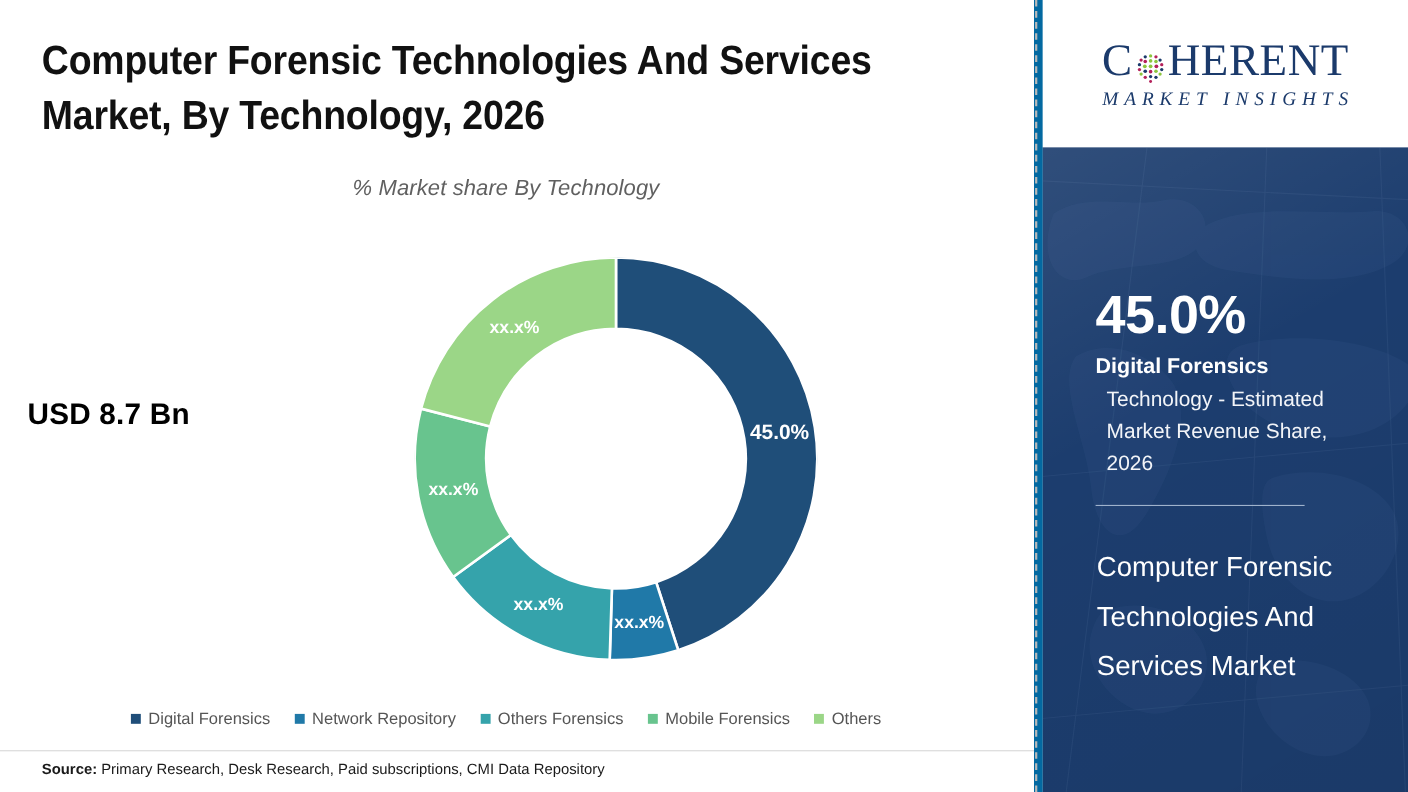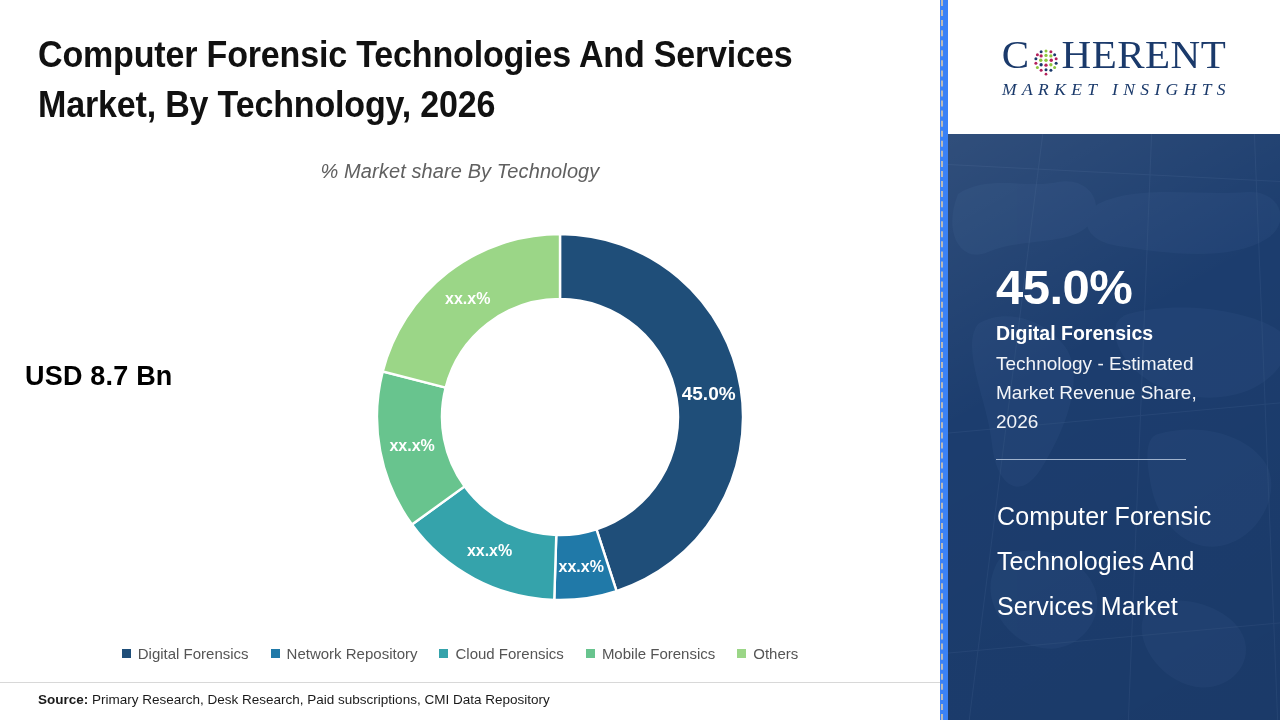--- a/index.html
+++ b/index.html
@@ -5,21 +5,21 @@
   html, body {
     margin: 0; padding: 0;
     width: 1280px; height: 720px;
     background: #ffffff;
     font-family: "Liberation Sans", sans-serif;
     overflow: hidden;
   }
   #root {
     position: relative;
     width: 1013px; height: 720px;
-    background: #3b82f6;
+    background: #0369a1;
   }
 
   
   .left-panel {
     position: absolute;
     left: 0; top: 0;
     width: 940px; height: 720px;
     background: #ffffff;
   }
   .title {
@@ -204,21 +204,21 @@
   .stat-bold {
     position: absolute;
     left: 48px; top: 190px;
     font-size: 19.5px;
     font-weight: bold;
     color: #ffffff;
     line-height: 1;
   }
   .stat-desc {
     position: absolute;
-    left: 48px; top: 216px;
+    left: 58px; top: 216px;
     width: 248px;
     font-size: 19px;
     font-weight: normal;
     color: #f2f4f8;
     line-height: 1.52;
   }
   .stat-rule {
     position: absolute;
     left: 48px; top: 325px;
     width: 190px;
@@ -268,21 +268,21 @@
         <div class="legend-item">
           <span class="legend-swatch" style="background: rgb(31, 78, 121);"></span>
           <span>Digital Forensics</span>
         </div>
         <div class="legend-item">
           <span class="legend-swatch" style="background: rgb(32, 121, 168);"></span>
           <span>Network Repository</span>
         </div>
         <div class="legend-item">
           <span class="legend-swatch" style="background: rgb(53, 163, 171);"></span>
-          <span>Cloud Forensics</span>
+          <span>Others Forensics</span>
         </div>
         <div class="legend-item">
           <span class="legend-swatch" style="background: rgb(104, 196, 142);"></span>
           <span>Mobile Forensics</span>
         </div>
         <div class="legend-item">
           <span class="legend-swatch" style="background: rgb(155, 214, 135);"></span>
           <span>Others</span>
         </div>
       </div>

